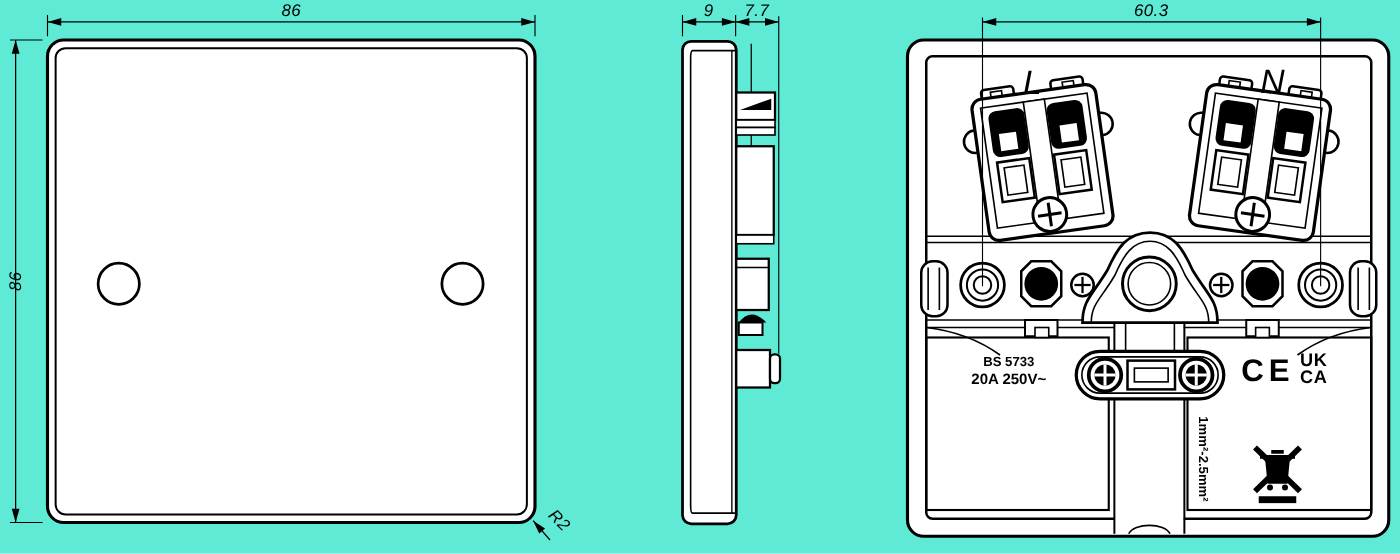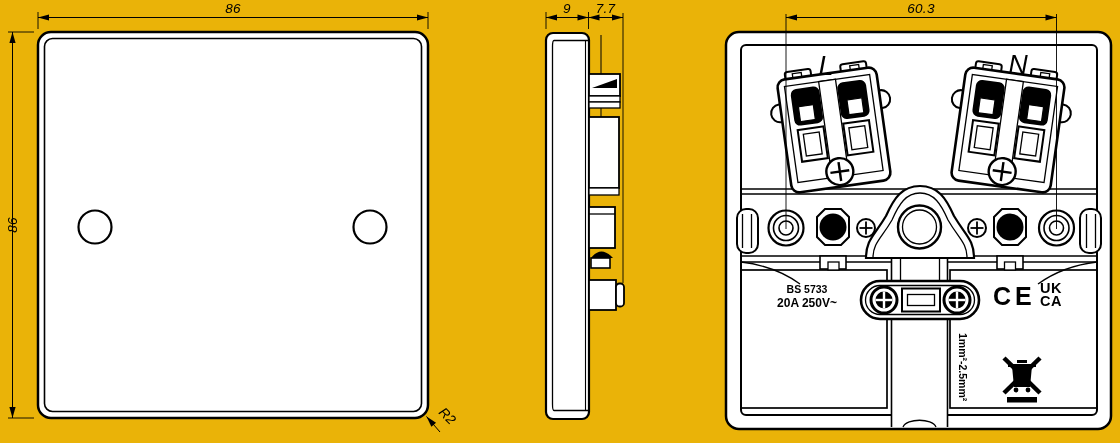--- a/index.html
+++ b/index.html
@@ -1,17 +1,17 @@
 <!DOCTYPE html>
 <html><head>
 <meta charset="utf-8">
 <style>
   html,body{margin:0;padding:0;background:#fff;}
   .stage{
-    width:1120px;height:443px;background:#eab308;position:relative;overflow:hidden;
+    width:1120px;height:443px;background:#5eead4;position:relative;overflow:hidden;
     font-family:"Liberation Sans",sans-serif;
   }
   svg{display:block}
   svg text{fill:#000;}
   .dim{font-size:13.5px;font-style:italic;letter-spacing:.3px;}
   .big{font-size:27px;font-style:italic;}
   .mold{font-weight:bold;}
   .m10{font-size:10.5px;}
   .m12{font-size:12px;}
   .ce{font-size:25px;letter-spacing:4px;}

